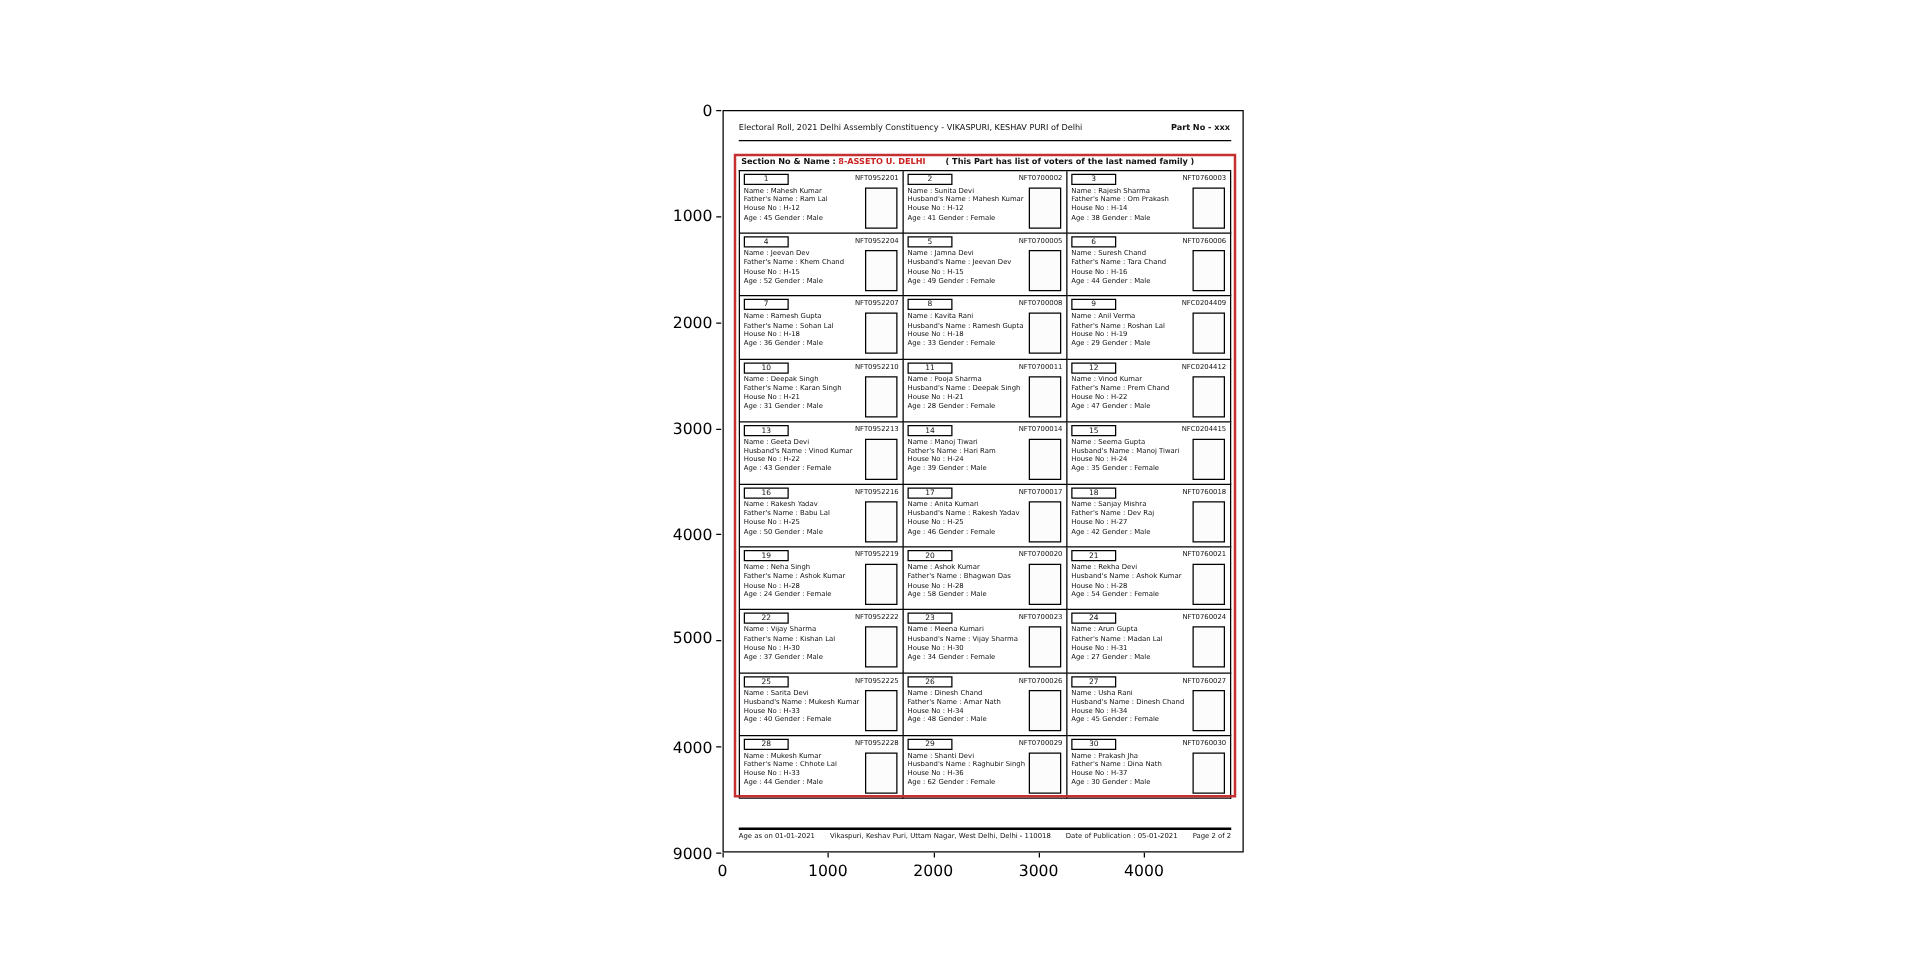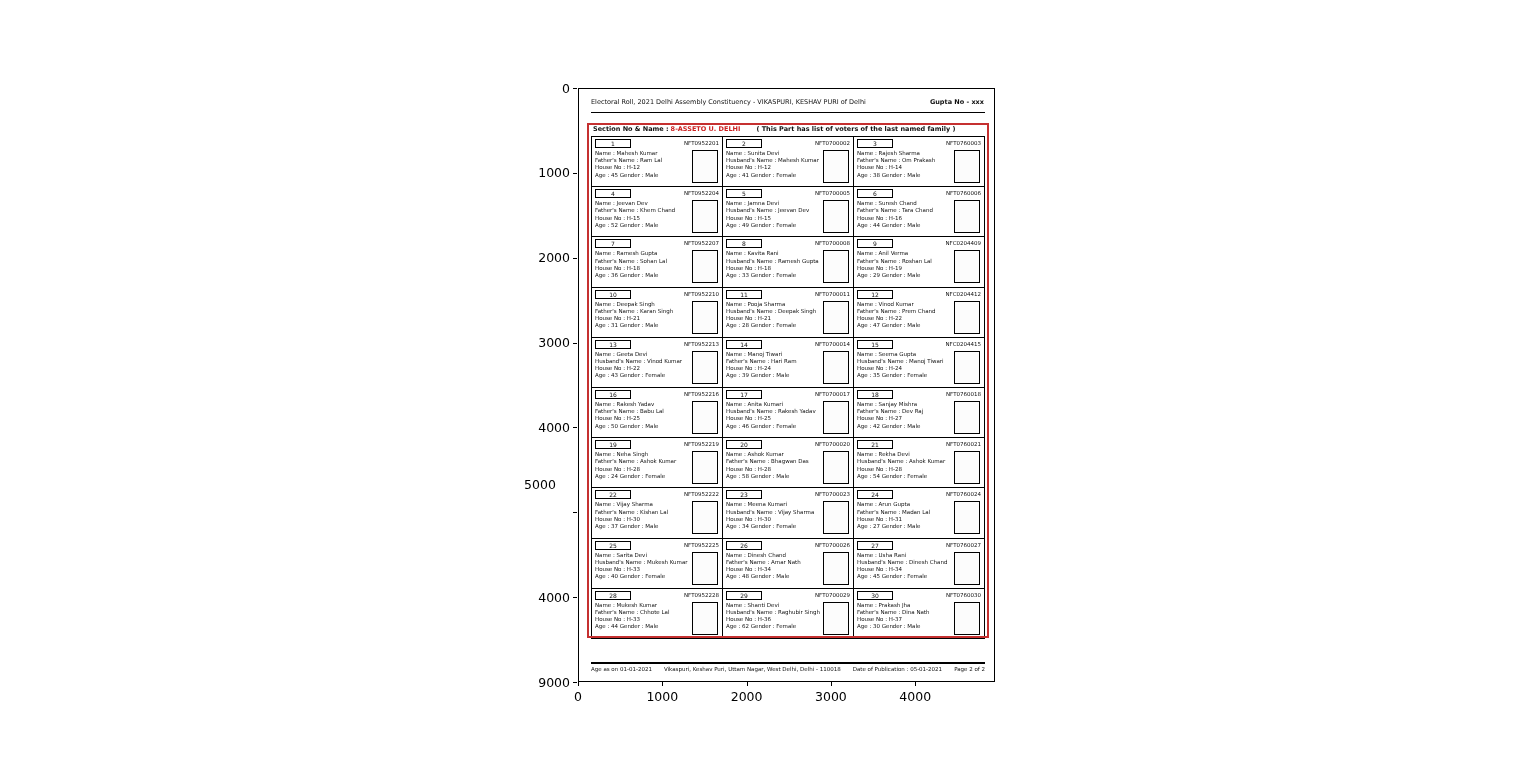--- a/index.html
+++ b/index.html
@@ -52,21 +52,21 @@
       <div class="tick-label-y" style="left: 510px; top: 81.5px;">0</div>
       <div class="tick-mark" style="left: 573px; top: 88px; width: 4px; height: 1px;"></div>
       <div class="tick-label-y" style="left: 510px; top: 166.357px;">1000</div>
       <div class="tick-mark" style="left: 573px; top: 172.857px; width: 4px; height: 1px;"></div>
       <div class="tick-label-y" style="left: 510px; top: 251.214px;">2000</div>
       <div class="tick-mark" style="left: 573px; top: 257.714px; width: 4px; height: 1px;"></div>
       <div class="tick-label-y" style="left: 510px; top: 336.071px;">3000</div>
       <div class="tick-mark" style="left: 573px; top: 342.571px; width: 4px; height: 1px;"></div>
       <div class="tick-label-y" style="left: 510px; top: 420.929px;">4000</div>
       <div class="tick-mark" style="left: 573px; top: 427.429px; width: 4px; height: 1px;"></div>
-      <div class="tick-label-y" style="left: 510px; top: 478px; text-align: center;">5000</div>
+      <div class="tick-label-y" style="left: 510px; top: 503px;">5000</div>
       <div class="tick-mark" style="left: 573px; top: 512.286px; width: 4px; height: 1px;"></div>
       <div class="tick-label-y" style="left: 510px; top: 590.643px;">4000</div>
       <div class="tick-mark" style="left: 573px; top: 597.143px; width: 4px; height: 1px;"></div>
       <div class="tick-label-y" style="left: 510px; top: 675.5px;">9000</div>
       <div class="tick-mark" style="left: 573px; top: 682px; width: 4px; height: 1px;"></div>
     </div>
   <div id="x-ticks">
       <div class="tick-label-x" style="left: 548px; top: 690px;">0</div>
       <div class="tick-mark" style="left: 578px; top: 682px; width: 1px; height: 4px;"></div>
       <div class="tick-label-x" style="left: 632.3px; top: 690px;">1000</div>
@@ -76,21 +76,21 @@
       <div class="tick-label-x" style="left: 800.9px; top: 690px;">3000</div>
       <div class="tick-mark" style="left: 830.9px; top: 682px; width: 1px; height: 4px;"></div>
       <div class="tick-label-x" style="left: 885.2px; top: 690px;">4000</div>
       <div class="tick-mark" style="left: 915.2px; top: 682px; width: 1px; height: 4px;"></div>
     </div>
 
   <div class="plot">
     <div class="doc">
 
       <div class="doc-header-left">Electoral Roll, 2021 Delhi Assembly Constituency - VIKASPURI, KESHAV PURI of Delhi</div>
-      <div class="doc-header-right">Gupta No - xxx</div>
+      <div class="doc-header-right">Part No - xxx</div>
       <div class="hline hdr"></div>
 
       <div class="section-row">
         <span>Section No &amp; Name :</span><span class="section-value">8-ASSETO U. DELHI</span><span class="section-note">( This Part has list of voters of the last named family )</span>
       </div>
 
       <div class="grid" id="cards-grid">
           <div class="card">
             <div class="serial-box">1</div>
             <div class="epic">NFT0952201</div>

